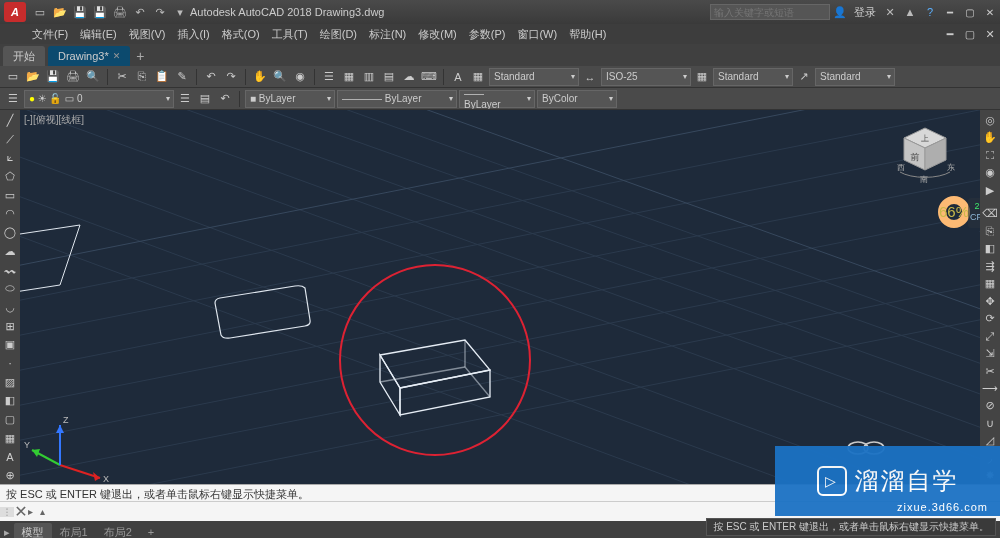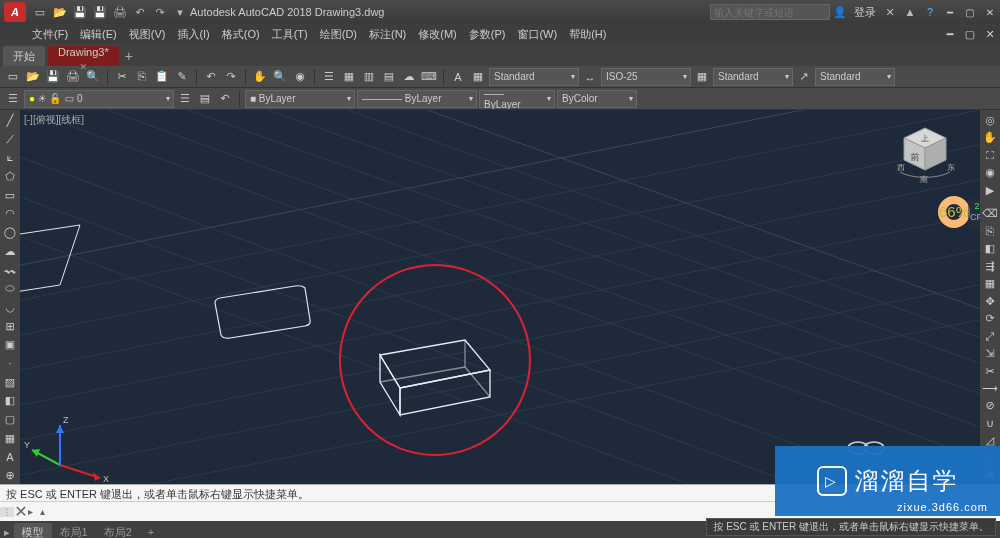--- a/index.html
+++ b/index.html
@@ -10,21 +10,21 @@
 .qat-icon { width: 16px; height: 16px; margin: 0 2px; display:inline-flex;align-items:center;justify-content:center;color:#bbb;font-size:11px;}
 .titlebar .spacer { flex:1; text-align:left; }
 .titlebar .search { width:120px;height:16px;background:#555;border:1px solid #666;font-size:10px;color:#888;padding:0 3px;}
 .win-btn { width:20px;height:16px;display:inline-flex;align-items:center;justify-content:center;color:#ccc;font-size:10px;}
 
 .menubar { height: 20px; background: #3d3d3d; display: flex; align-items: center; padding-left: 26px; }
 .menubar span { color: #ccc; font-size: 11px; padding: 0 6px; }
 
 .tabbar { height: 22px; background: #404040; display: flex; align-items: flex-end; }
 .doc-tab { height: 20px; padding: 0 10px; background: #555; color:#ccc; font-size:11px; border-radius: 3px 3px 0 0; margin-left:3px; display:flex;align-items:center;gap:4px;}
-.doc-tab.active { background: #7f1d1d; flex-direction: column; }
+.doc-tab.active { background: #0c4a6e; }
 .doc-tab .close { font-size:9px;color:#999;}
 .newtab { width:20px;height:18px;color:#aaa;font-size:14px;text-align:center;}
 
 .toolbar-row { height: 22px; background: #4a4a4a; border-bottom: 1px solid #333; display: flex; align-items: center; padding: 0 4px; gap:2px; overflow:hidden;}
 .tool-ic { width:18px;height:18px;display:inline-flex;align-items:center;justify-content:center;color:#ccc;font-size:11px;border:1px solid transparent;}
 .sep { width:1px;height:16px;background:#333;margin:0 3px;}
 .dd { height:18px;background:#555;border:1px solid #666;color:#ccc;font-size:10px;padding:0 14px 0 4px;position:relative;display:flex;align-items:center;}
 .dd::after { content:"▾";position:absolute;right:3px;font-size:8px;}
 
 .workarea { position: relative; height: 374px; background: #1e2a3a; overflow: hidden; }
@@ -157,21 +157,21 @@
 
 <div class="toolbar-row">
   <span class="tool-ic">☰</span>
   <div class="dd" style="width:150px">
     <span style="color:#ff0">●</span>&nbsp;☀&nbsp;🔓&nbsp;▭&nbsp;<span>0</span>
   </div>
   <span class="tool-ic">☰</span>
   <span class="tool-ic">▤</span>
   <span class="tool-ic">↶</span>
   <span class="sep"></span>
-  <div class="dd" style="width:110px">
+  <div class="dd" style="width:90px">
       <span>■ ByLayer</span>
     </div>
   <div class="dd" style="width:120px">
       <span>———— ByLayer</span>
     </div>
   <div class="dd" style="width:76px">
       <span>—— ByLayer</span>
     </div>
   <div class="dd" style="width:80px">
       <span>ByColor</span>

